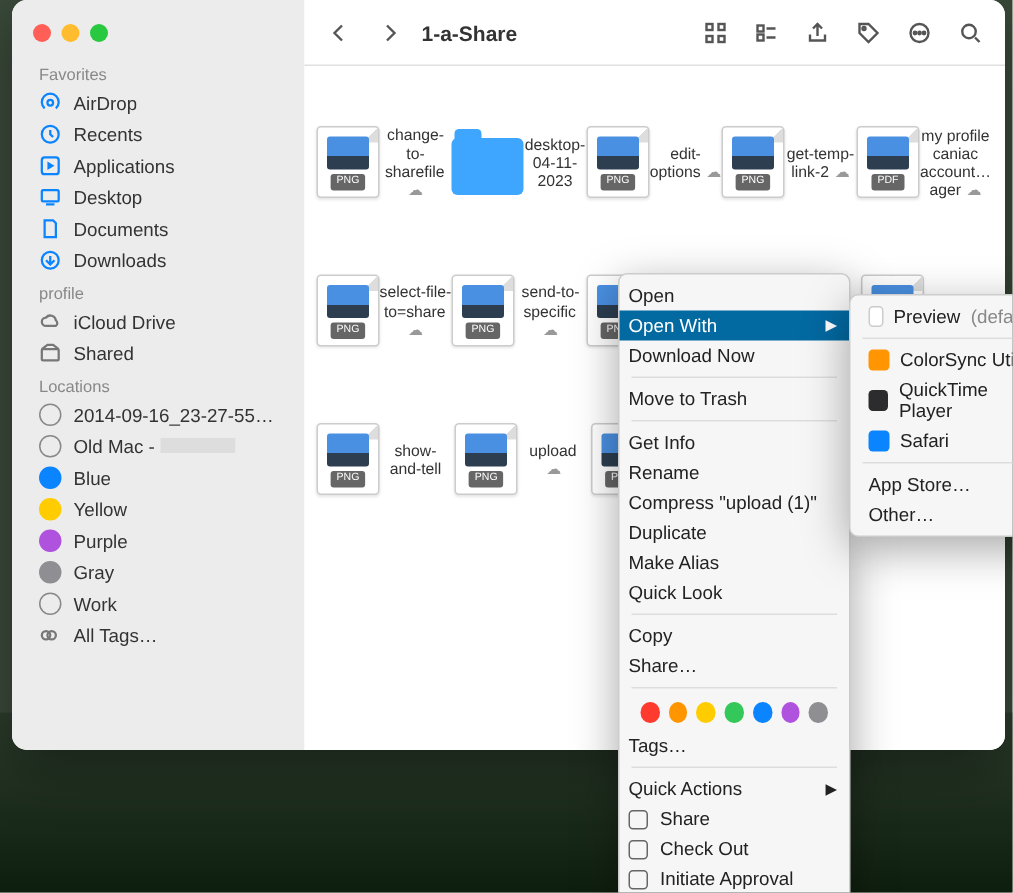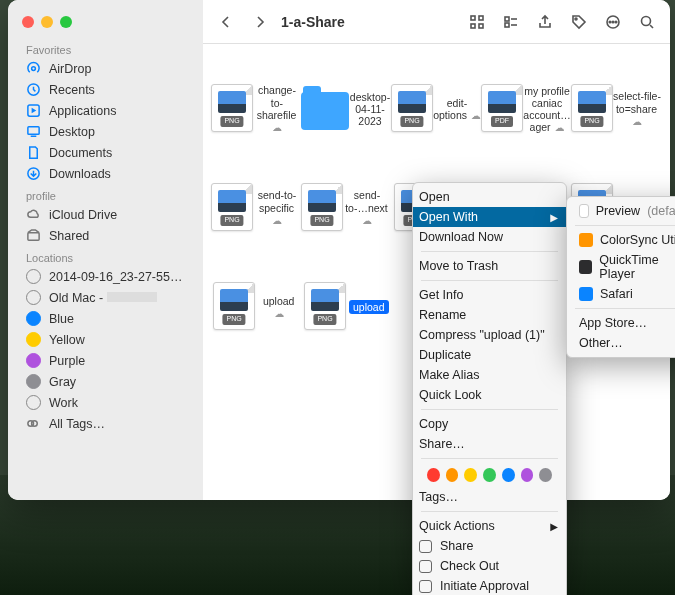--- a/index.html
+++ b/index.html
@@ -247,20 +247,29 @@
               <div class="thumb"></div>
               <div class="badge">PNG</div>
             </div>
           </div>
           <div class="filename">edit-options<span class="cloud"> ☁︎</span></div>
         </div>
         <div class="fileitem">
           <div class="fileicon">
             <div class="png-icon">
               <div class="thumb"></div>
+              <div class="badge">PNG</div>
+            </div>
+          </div>
+          <div class="filename">get-temp-link-2<span class="cloud"> ☁︎</span></div>
+        </div>
+        <div class="fileitem">
+          <div class="fileicon">
+            <div class="png-icon">
+              <div class="thumb"></div>
               <div class="badge">PDF</div>
             </div>
           </div>
           <div class="filename">my profile caniac account…ager<span class="cloud"> ☁︎</span></div>
         </div>
         <div class="fileitem">
           <div class="fileicon">
             <div class="png-icon">
               <div class="thumb"></div>
               <div class="badge">PNG</div>

